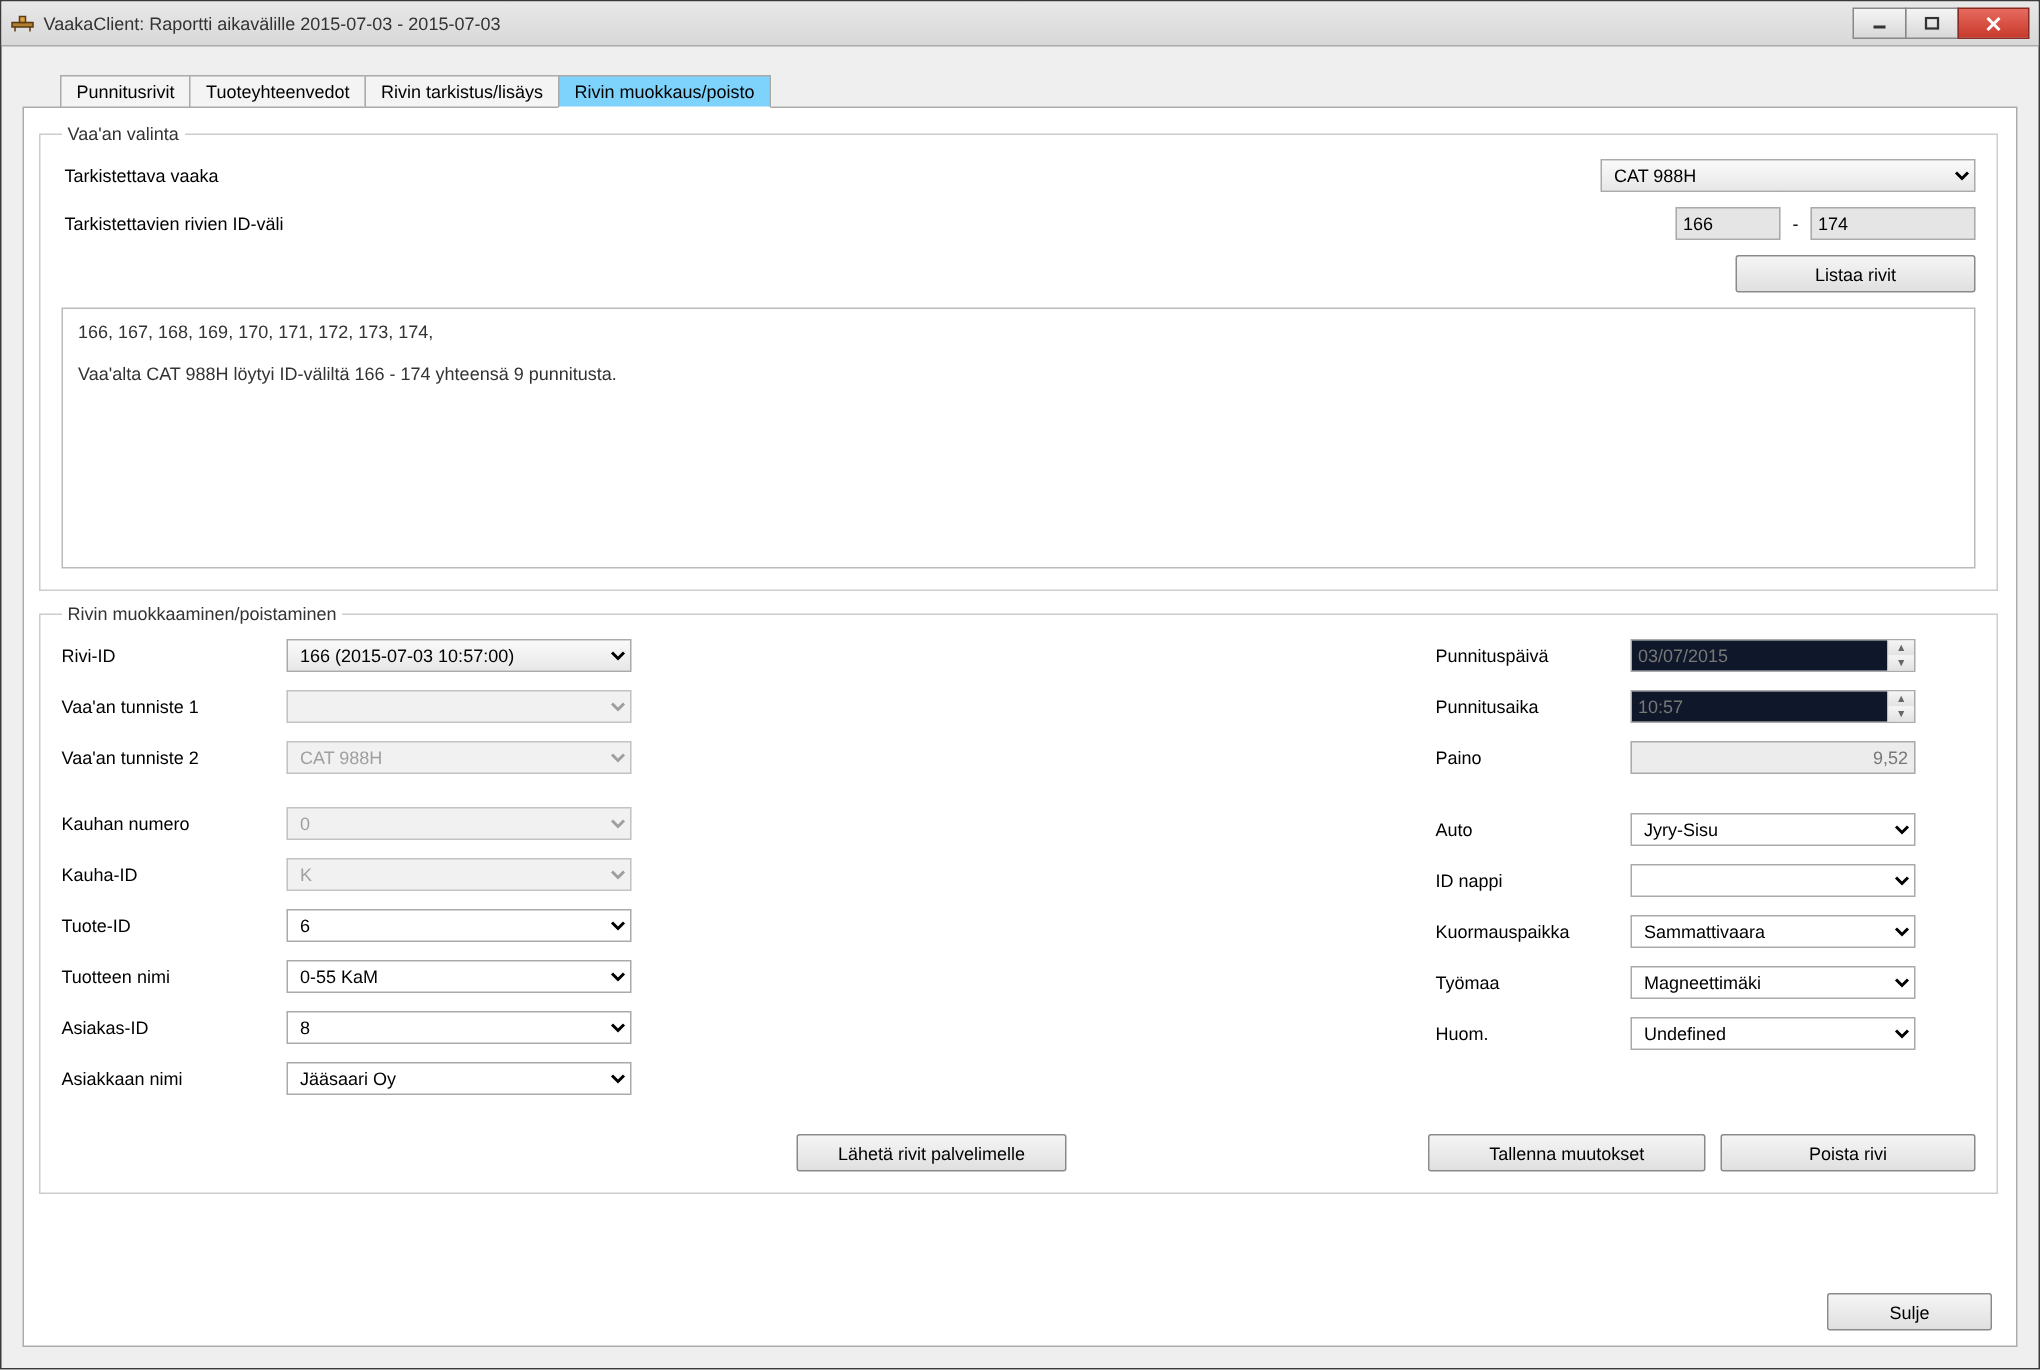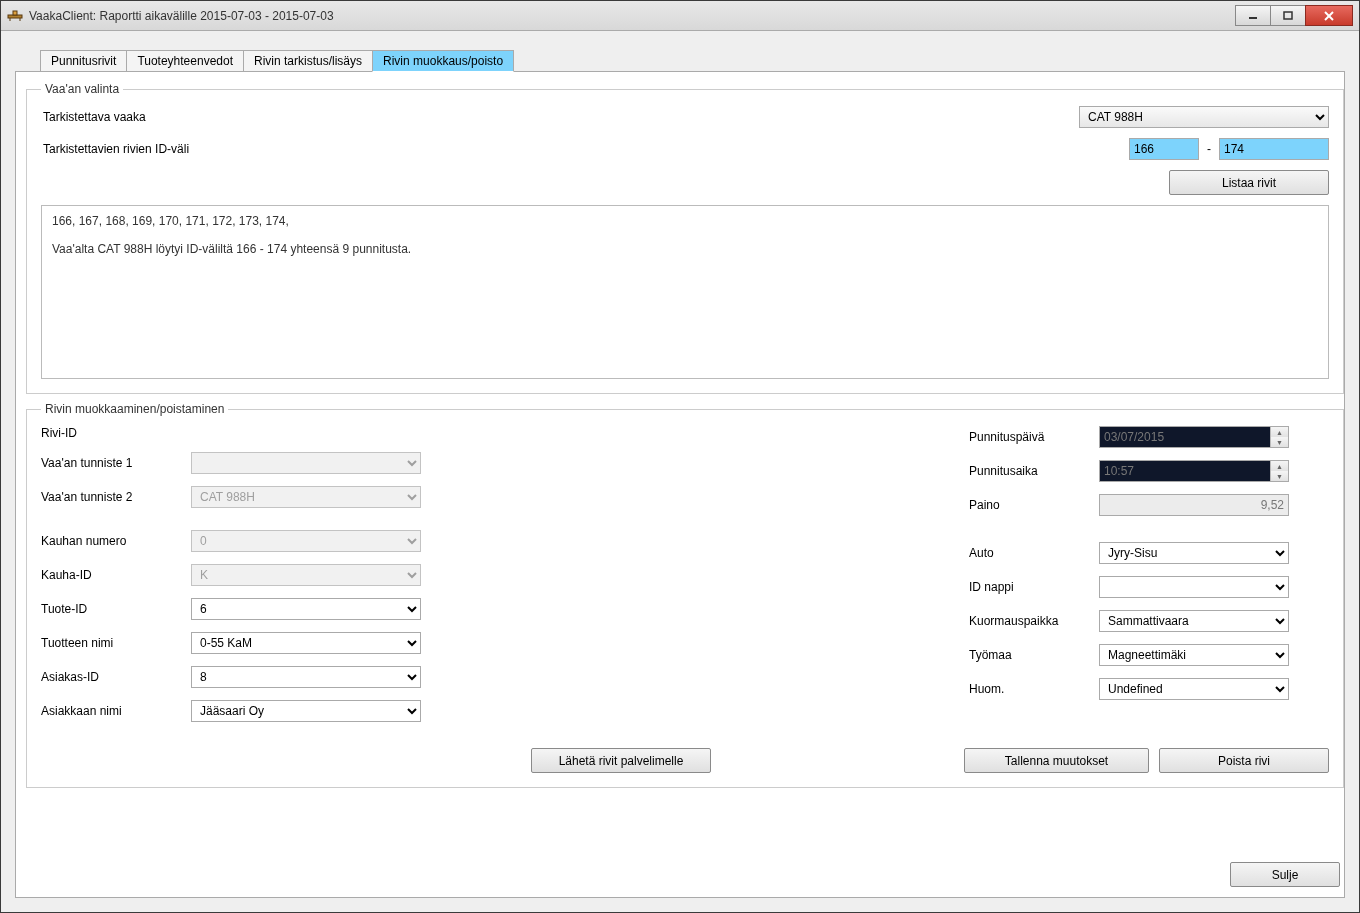--- a/index.html
+++ b/index.html
@@ -10,27 +10,27 @@
 .titlebar .appicon svg { width: 16px; height: 16px; }
 .titlebar .title { flex: 1; color: #333; }
 .winbtns { display: flex; height: 21px; }
 .winbtn { width: 36px; height: 21px; display: flex; align-items: center; justify-content: center; border: 1px solid #888; background: linear-gradient(#f5f5f5,#d8d8d8); margin-left: -1px; cursor: pointer; }
 .winbtn.close { width: 48px; background: linear-gradient(#e76a5f,#c83a2b); border-color: #8a2a20; }
 .winbtn svg { width: 12px; height: 10px; }
 .client { flex: 1; padding: 18px 14px 14px 14px; display: flex; flex-direction: column; overflow: hidden; }
 .tabs { display: flex; position: relative; z-index: 2; padding-left: 25px; }
 .tab { padding: 3px 10px; border: 1px solid #aaa; background: #f4f4f4; margin-right: -1px; cursor: pointer; position: relative; top: 1px; }
 .tab.active { background: #7dd3fc; border-bottom: 1px solid #fff; }
-.tabpanel { flex: 1; border: 1px solid #aaa; background: #fff; padding: 10px 0 10px 10px; display: flex; flex-direction: column; overflow: hidden; }
+.tabpanel { flex: 1; border: 1px solid #aaa; background: #fff; padding: 10px 12px 10px 10px; display: flex; flex-direction: column; overflow: hidden; }
 fieldset { border: 1px solid #ccc; margin: 0 0 8px 0; padding: 10px 14px 14px 14px; }
 legend { padding: 0 4px; color: #333; }
 .row { display: flex; align-items: center; margin-bottom: 10px; }
 .row .label { width: 180px; padding-left: 2px; }
 .row .rhs { margin-left: auto; display: flex; align-items: center; gap: 8px; }
-select.combo, input.txt { height: 22px; border: 1px solid #aaa; background: #7dd3fc; padding: 1px 4px; }
+select.combo, input.txt { height: 22px; border: 1px solid #aaa; background: #e5e5e5; padding: 1px 4px; }
 select.combo { background: linear-gradient(#fafafa,#e7e7e7); }
 select.combo.flat { background: #fff; }
 select.combo:disabled, input.txt:disabled { background: #ececec; color: #777; }
 .btn { height: 25px; border: 1px solid #8a8a8a; background: linear-gradient(#f5f5f5,#e0e0e0); padding: 0 14px; cursor: pointer; border-radius: 2px; }
 .btn.wide { width: 160px; }
 .logbox { width: 100%; height: 174px; border: 1px solid #bbb; background: #fff; padding: 8px 10px; color: #333; overflow-y: scroll; white-space: pre-wrap; margin-top: 6px; }
 .cols { display: flex; gap: 40px; }
 .col { flex: 0 0 auto; }
 .col.left { width: 440px; }
 .col.right { width: 360px; margin-left: auto; }
@@ -126,20 +126,21 @@
 Vaa'alta CAT 988H löytyi ID-väliltä 166 - 174 yhteensä 9 punnitusta.</div>
       </fieldset>
 
       <fieldset style="flex:0 0 auto;">
         <legend>Rivin muokkaaminen/poistaminen</legend>
 
         <div class="cols">
           <div class="col left">
             <div class="frow">
               <div class="flabel">Rivi-ID</div>
+              <div class="fctl"><select class="combo" style="width:230px"><option>166 (2015-07-03 10:57:00)</option></select></div>
             </div>
             <div class="frow">
               <div class="flabel">Vaa'an tunniste 1</div>
               <div class="fctl"><select class="combo" style="width:230px" disabled=""><option></option></select></div>
             </div>
             <div class="frow">
               <div class="flabel">Vaa'an tunniste 2</div>
               <div class="fctl"><select class="combo" style="width:230px" disabled=""><option>CAT 988H</option></select></div>
             </div>
             <div style="height:10px"></div>

